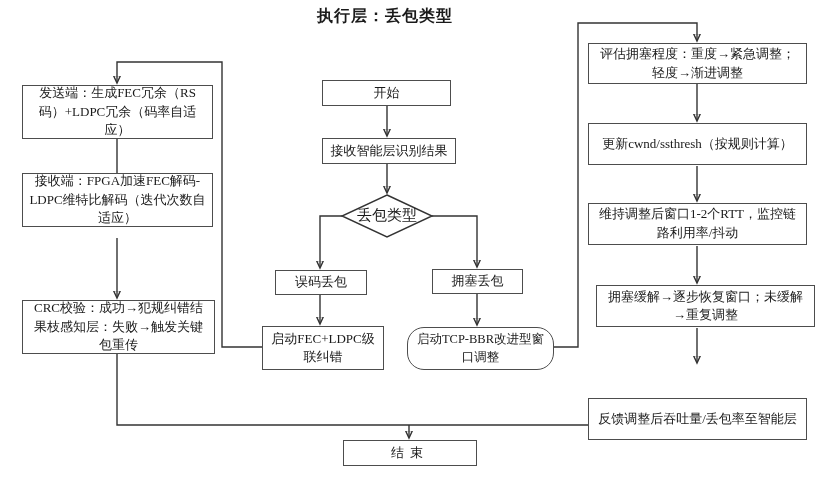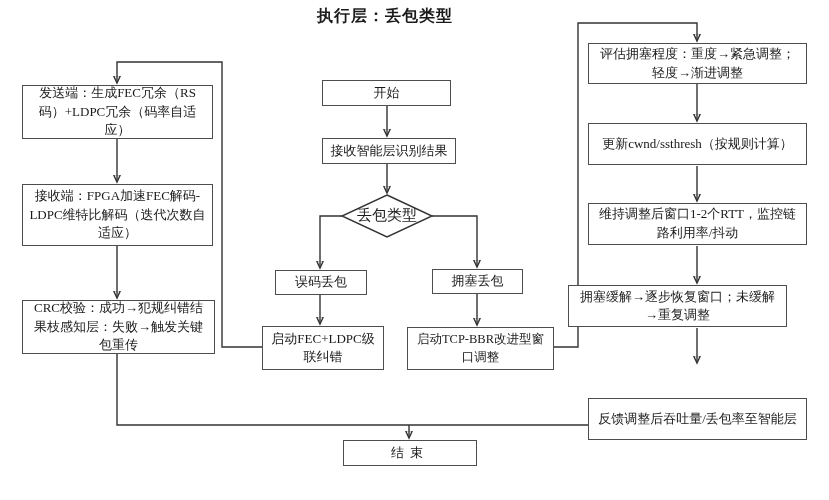--- a/index.html
+++ b/index.html
@@ -90,21 +90,21 @@
     <path d="M697,407 L697,425"></path>
 
     <path d="M409,425 L409,437" marker-end="url(#arr)"></path>
 
     <polygon class="shape" points="387,195 432,216 387,237 342,216"></polygon>
   </svg>
 
   <div class="node" style="left:22px;top:85px;width:191px;height:54px;">
     <span>发送端：生成FEC冗余（RS码）+LDPC冗余（码率自适应）</span>
   </div>
-  <div class="node" style="left:22px;top:184px;width:191px;height:62px;">
+  <div class="node" style="left:22px;top:173px;width:191px;height:54px;">
     <span>接收端：FPGA加速FEC解码-LDPC维特比解码（迭代次数自适应）</span>
   </div>
   <div class="node" style="left:22px;top:300px;width:193px;height:54px;">
     <span>CRC校验：成功→犯规纠错结果枝感知层：失败→触发关键包重传</span>
   </div>
 
   <div class="node" style="left:322px;top:80px;width:129px;height:26px;">
     <span>开始</span>
   </div>
   <div class="node" style="left:322px;top:138px;width:134px;height:26px;">
@@ -115,34 +115,34 @@
   </div>
   <div class="node" style="left:275px;top:270px;width:92px;height:25px;">
     <span>误码丢包</span>
   </div>
   <div class="node" style="left:432px;top:269px;width:91px;height:25px;">
     <span>拥塞丢包</span>
   </div>
   <div class="node" style="left:262px;top:326px;width:122px;height:44px;">
     <span>启动FEC+LDPC级联纠错</span>
   </div>
-  <div class="node" style="left:407px;top:327px;width:147px;height:43px;font-size:12.5px;">
+  <div class="node" style="left:407px;top:327px;width:147px;height:43px;font-size:12.5px;border-radius:17px;">
     <span>启动TCP-BBR改进型窗口调整</span>
   </div>
 
   <div class="node" style="left:588px;top:43px;width:219px;height:41px;">
     <span>评估拥塞程度：重度→紧急调整；轻度→渐进调整</span>
   </div>
   <div class="node" style="left:588px;top:123px;width:219px;height:42px;">
     <span>更新cwnd/ssthresh（按规则计算）</span>
   </div>
   <div class="node" style="left:588px;top:203px;width:219px;height:42px;align-items:flex-end;">
     <span>维持调整后窗口1-2个RTT，监控链路利用率/抖动</span>
   </div>
-  <div class="node" style="left:568px;top:285px;width:219px;height:42px;">
+  <div class="node" style="left:596px;top:285px;width:219px;height:42px;">
     <span>拥塞缓解→逐步恢复窗口；未缓解→重复调整</span>
   </div>
   <div class="node" style="left:588px;top:365px;width:219px;height:42px;margin-top:33px;">
     <span>反馈调整后吞吐量/丢包率至智能层</span>
   </div>
 
   <div class="node" style="left:343px;top:440px;width:134px;height:26px;letter-spacing:6px;">
     <span>结束</span>
   </div>
 

